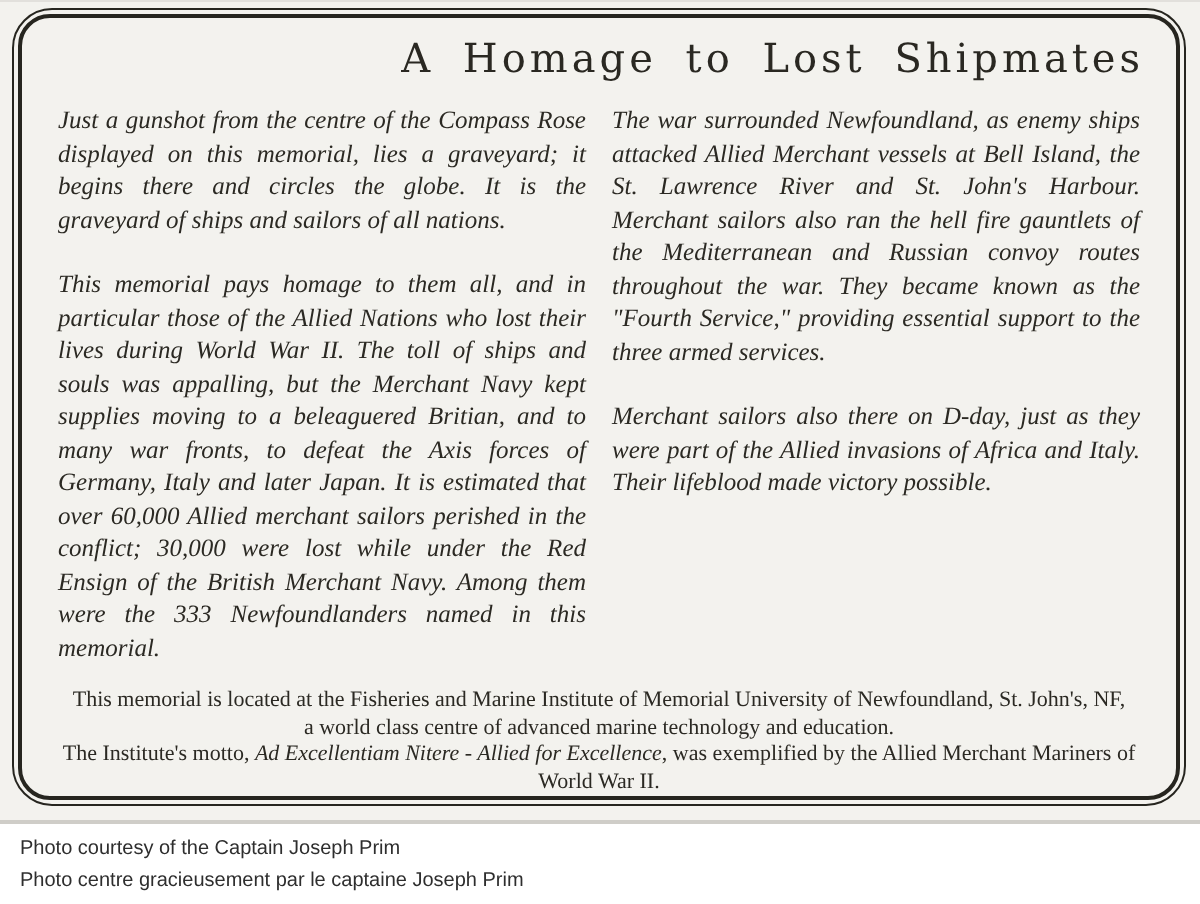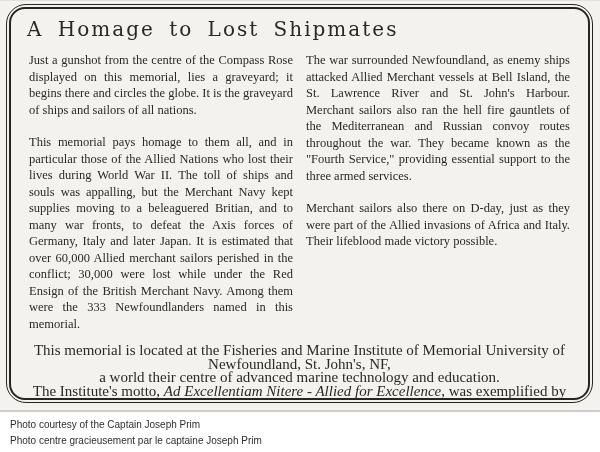--- a/index.html
+++ b/index.html
@@ -34,47 +34,47 @@
     height: 100%;
     box-sizing: border-box;
     border: 2.5px solid #26251f;
     border-radius: 16px;
     padding: 4px 16px 0 16px;
     overflow: hidden;
     display: flex;
     flex-direction: column;
   }
   .title {
-    text-align: left;
+    text-align: right;
     font-family: "DejaVu Serif", serif;
     font-size: 20px;
     font-weight: normal;
     letter-spacing: 2px;
     word-spacing: 6px;
     color: #2a2822;
     margin: 4px 0 11px 0;
   }
   .columns {
     display: flex;
     gap: 13px;
     padding: 0 2px;
     color: #2b2923;
   }
   .col {
     flex: 1 1 0;
     font-size: 12.5px;
     line-height: 16.5px;
     text-align: justify;
   }
-  .col p { margin: 0 0 16px 0; }
+  .col p { margin: 0 0 16px 0; font-style: italic; }
   .col p:last-child { margin-bottom: 0; }
   .footer {
     margin-top: 12px;
     text-align: center;
-    font-size: 15px;
+    font-size: 11px;
     line-height: 13.6px;
     color: #2b2923;
     padding: 0 4px;
   }
   
   .captions {
     padding: 5px 0 0 10px;
     font-family: "Liberation Sans", sans-serif;
     font-size: 10px;
     line-height: 16px;
@@ -97,21 +97,21 @@
           <p>This memorial pays homage to them all, and in particular those of the Allied Nations who lost their lives during World War II.  The toll of ships and souls was appalling, but the Merchant Navy kept supplies moving to a beleaguered Britian, and to many war fronts, to defeat the Axis forces of Germany, Italy and later Japan.  It is estimated that over 60,000 Allied merchant sailors perished in the conflict; 30,000 were lost while under the Red Ensign of the British Merchant Navy.  Among them were the 333 Newfoundlanders named in this memorial.</p>
         </div>
         <div class="col">
           <p>The war surrounded Newfoundland, as enemy ships attacked Allied Merchant vessels at Bell Island, the St. Lawrence River and St. John's Harbour.  Merchant sailors also ran the hell fire gauntlets of the Mediterranean and Russian convoy routes throughout the war.  They became known as the "Fourth Service," providing essential support to the three armed services.</p>
           <p>Merchant sailors also there on D-day, just as they were part of the Allied invasions of Africa and Italy.  Their lifeblood made victory possible.</p>
         </div>
       </div>
 
       <div class="footer">
         <div>This memorial is located at the Fisheries and Marine Institute of Memorial University of Newfoundland, St. John's, NF,</div>
-        <div>a world their centre of advanced marine technology and education.</div>
+        <div>a world class centre of advanced marine technology and education.</div>
         <div><span>The Institute's  motto, </span><i>Ad Excellentiam Nitere - Allied for Excellence</i><span>, was exemplified by the Allied Merchant Mariners of World War II.</span></div>
         <div>The memorial represents the labour of many merchant veterans, including Project Leader Fred Adams,</div>
 
       </div>
 
     </div>
   </div>
 </div>
 
 <div class="captions">

